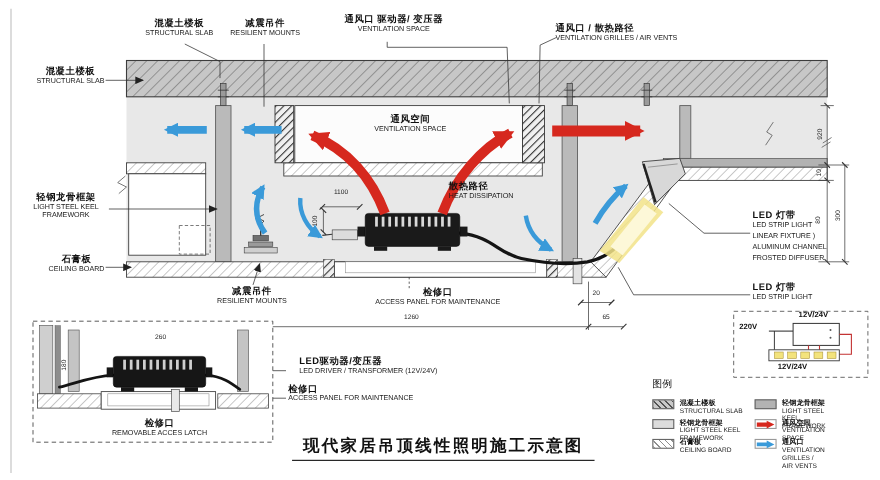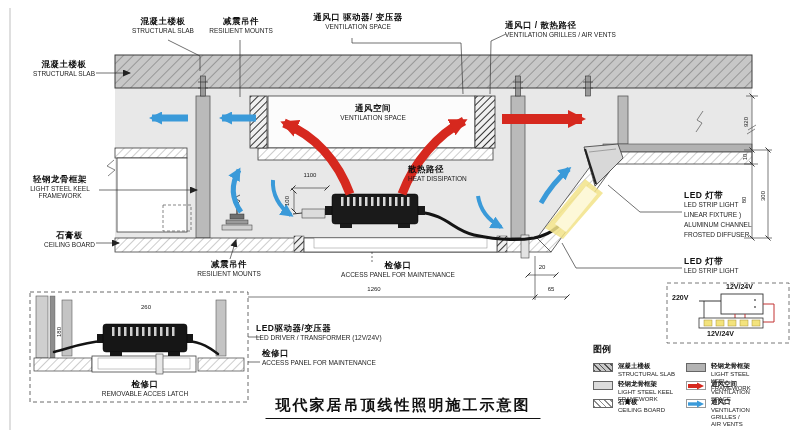--- a/index.html
+++ b/index.html
@@ -14,21 +14,21 @@
   .ctr{transform:translateX(-50%);text-align:center}
   .rgt{transform:translateX(-100%);text-align:center}
   .wrap{white-space:normal}
   .enline{display:block;font-size:6.5px;color:#1c1c1c;line-height:10px}
   
   .dim{position:absolute;font-size:6px;color:#222;white-space:nowrap;transform:translateX(-50%)}
   .rot{transform:translate(-50%,-50%) rotate(-90deg)}
   
   .wv{position:absolute;font-size:7px;font-weight:bold;color:#111;white-space:nowrap}
   
-  .lg-head{position:absolute;font-size:9px;font-weight:bold;color:#111}
+  .lg-head{position:absolute;font-size:9px;font-weight:normal;color:#111}
   .lg{position:absolute;display:flex;gap:5px;align-items:flex-start}
   .sw{width:20px;height:9px;border:1px solid #666;flex:0 0 auto;margin-top:1px;display:flex;align-items:center;justify-content:center}
   .sw-slab{background:#c9c9c9 repeating-linear-gradient(45deg,rgba(70,70,70,.9) 0 1px,transparent 1px 4px)}
   .sw-light{background:#dcdcdc}
   .sw-board{background:#fff repeating-linear-gradient(45deg,rgba(130,130,130,.9) 0 1px,transparent 1px 4px)}
   .sw-gray{background:#b3b3b3}
   .sw-arrow{background:#fff;border:1px solid #999}
   .lt b{display:block;font-size:6.5px;color:#111;font-weight:bold}
   .lt i{display:block;font-style:normal;font-size:6px;color:#222;max-width:84px;white-space:normal;line-height:1.2}
   
@@ -329,21 +329,21 @@
     <span class="zh">LED 灯带</span>
     <span class="enline">LED STRIP LIGHT</span>
     <span class="enline">LINEAR FIXTURE )</span>
     <span class="enline">ALUMINUM CHANNEL</span>
     <span class="enline">FROSTED DIFFUSER</span>
   </div>
   <div class="co" style="left:684px;top:257px">
     <span class="zh">LED 灯带</span>
     <span class="en">LED STRIP LIGHT</span>
   </div>
-  <div class="co" style="left:256px;top:324px">
+  <div class="co" style="left:272px;top:324px">
     <span class="zh">LED驱动器/变压器</span>
     <span class="en">LED DRIVER / TRANSFORMER (12V/24V)</span>
   </div>
   <div class="co" style="left:262px;top:349px">
     <span class="zh">检修口</span>
     <span class="en">ACCESS PANEL FOR MAINTENANCE</span>
   </div>
   <div class="co ctr" style="left:145px;top:380px">
     <span class="zh">检修口</span>
     <span class="en">REMOVABLE ACCES LATCH</span>

